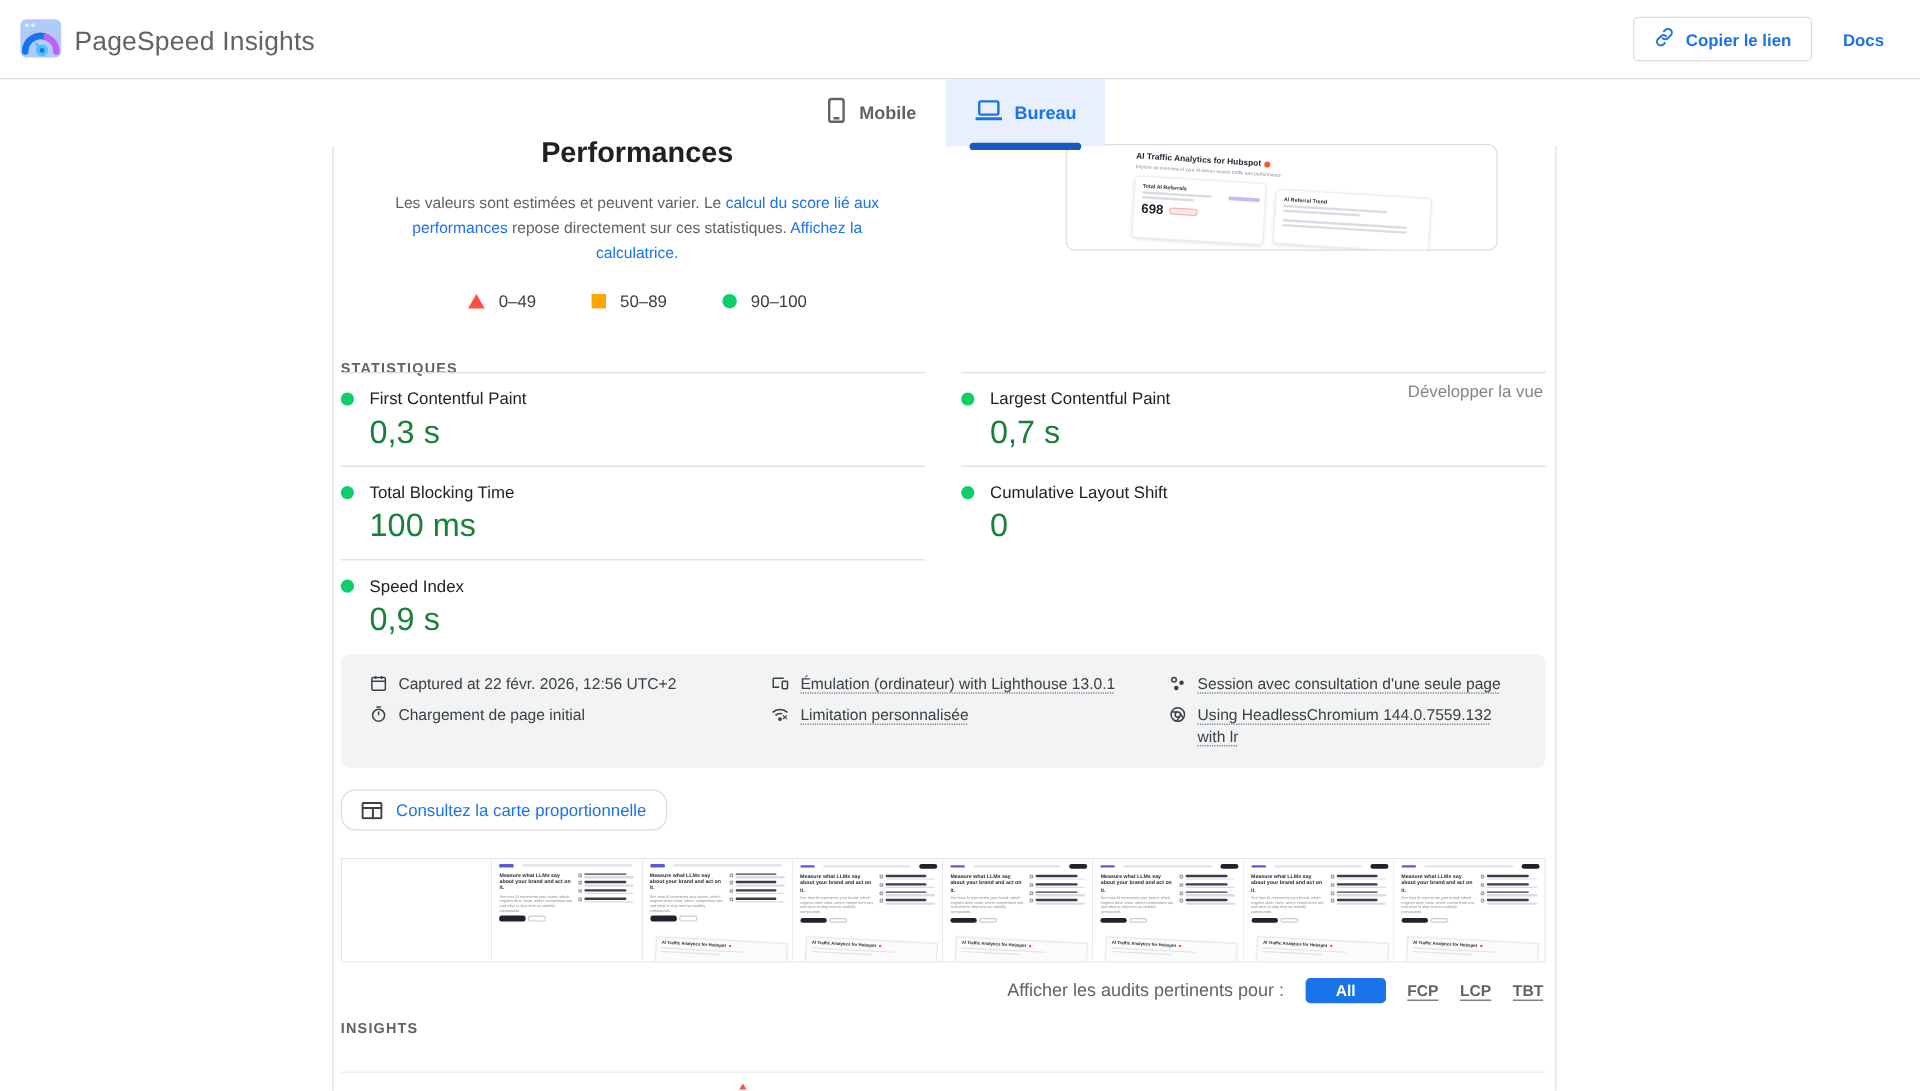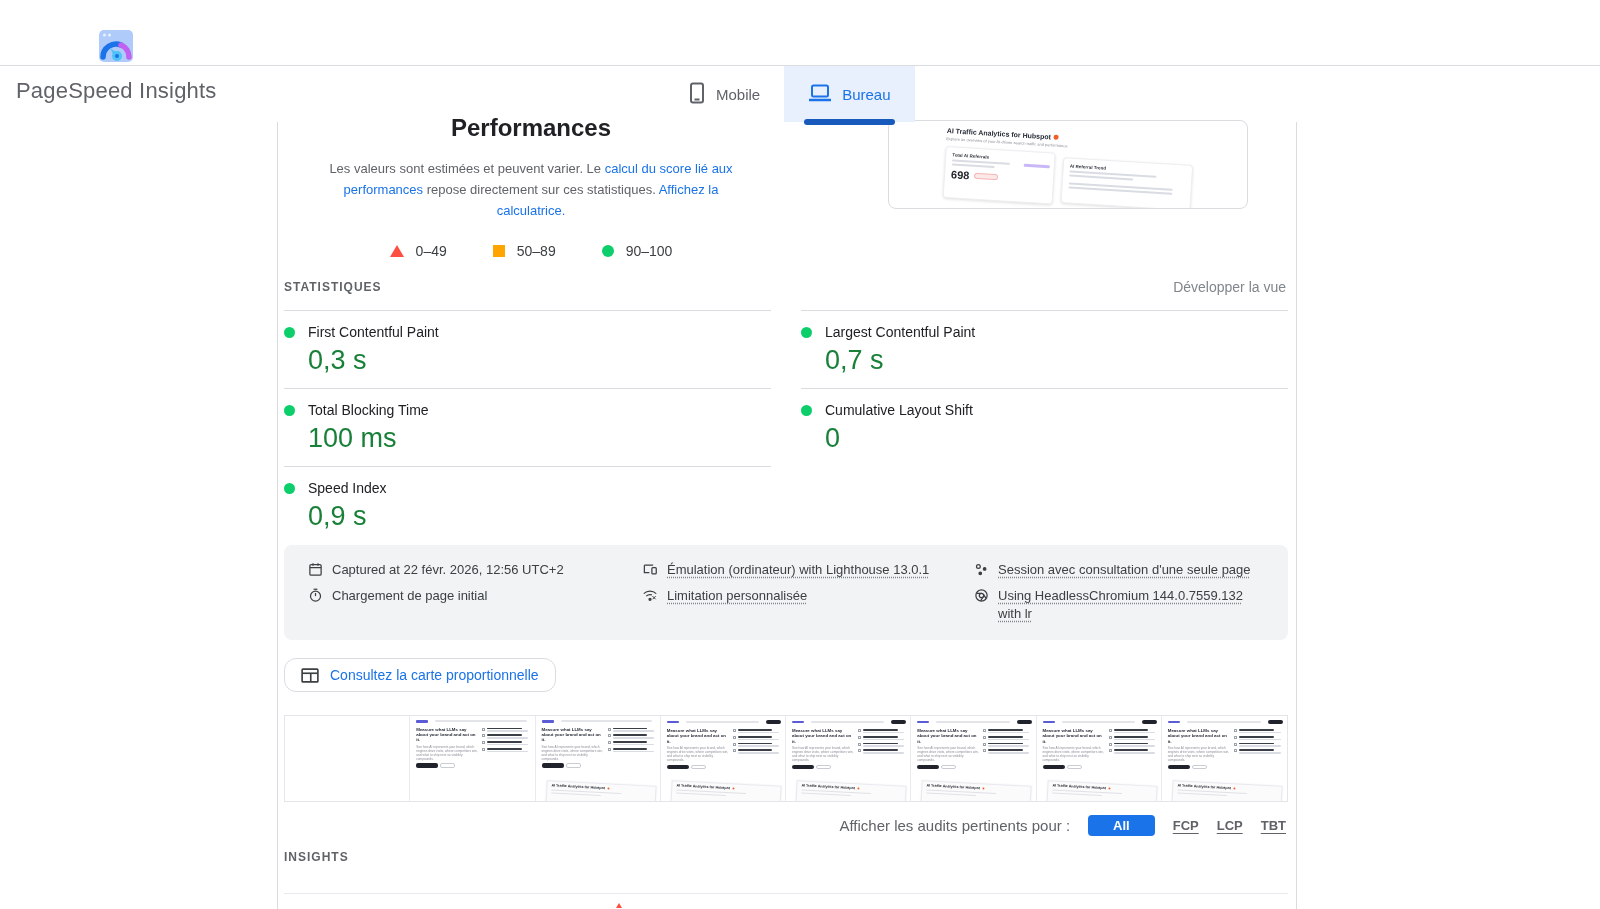--- a/index.html
+++ b/index.html
@@ -1,28 +1,28 @@
 <!DOCTYPE html>
 <html><head>
 <meta charset="utf-8">
 <style>
   * { margin:0; padding:0; box-sizing:border-box; }
   html,body { width:1600px; height:909px; background:#fff; font-family:"Liberation Sans", sans-serif; overflow:hidden; }
 
   
   .header { position:absolute; left:0; top:0; width:1600px; height:66px; background:#fff; border-bottom:1px solid #dadce0; z-index:5;}
-  .header-left { position:absolute; left:16px; top:28px; display:flex; align-items:center; gap:10px;flex-direction:column; }
+  .header-left { position:absolute; left:16px; top:14px; display:flex; align-items:center; gap:10px; }
   .app-title { font-size:22px; color:#5f6368; letter-spacing:.2px; }
   .header-right { position:absolute; right:30px; top:14px; display:flex; align-items:center; gap:26px; }
   .copy-btn { display:flex; align-items:center; gap:9px; height:37px; padding:0 16px; border:1px solid #dadce0; border-radius:4px; background:#fff; color:#1a73e8; font-size:14px; font-weight:bold; cursor:pointer; }
   .docs-link { color:#1a73e8; font-size:14px; font-weight:bold; text-decoration:none; cursor:pointer; }
 
   
   .tabs { position:absolute; left:664px; top:66px; display:flex; height:56px; z-index:4; }
-  .tab { display:flex; align-items:center; justify-content:center; gap:10px; padding:0 24px; font-size:15px; font-weight:normal; color:#5f6368; cursor:pointer; position:relative; }
+  .tab { display:flex; align-items:center; justify-content:center; gap:10px; padding:0 24px; font-size:15px; font-weight:bold; color:#5f6368; cursor:pointer; position:relative; }
   .tab.active { background:#e8f0fe; color:#1a73e8; }
   .tab.active .tab-underline { position:absolute; left:20px; right:20px; bottom:-3px; height:6px; background:#185abc; border-radius:4px; }
 
   
   .card { position:absolute; left:277px; top:122px; width:1020px; height:787px; background:#fff; border-left:1px solid #dadce0; border-right:1px solid #dadce0; }
 
   
   .perf { position:absolute; left:33px; top:-8px; width:440px; text-align:center; }
   .perf-title { font-size:24px; color:#202124; font-weight:bold; }
   .perf-desc { margin:16px auto 0; width:420px; font-size:13px; line-height:21px; color:#5f6368; }
@@ -46,21 +46,21 @@
   .ps-link { width:26px; height:3px; background:#c9b8f5; border-radius:1px; margin-top:-6px; margin-left:72px; }
   .ps-num-row { display:flex; align-items:center; gap:5px; margin-top:6px; }
   .ps-num { font-size:11px; font-weight:bold; color:#23262d; }
   .ps-badge { width:24px; height:6px; background:#fde8e8; border:0.5px solid #f3b6b6; border-radius:3px; }
   .ps-c2 { width:130px; height:46px; background:#fff; border:0.5px solid #eceef1; border-radius:4px; box-shadow:0 1px 3px rgba(0,0,0,.12); padding:5px 6px; margin-top:4px;}
   .ps-c2-label { font-size:4.5px; font-weight:bold; color:#30343c; }
 
   
   .stats-row { position:absolute; left:6px; right:10px; top:157px; display:flex; justify-content:space-between; align-items:center; }
   .stats-label { font-size:12px; letter-spacing:1px; color:#5f6368; font-weight:bold; }
-  .expand-link { font-size:14px; color:#80868b; cursor:pointer; }
+  .expand-link { font-size:14px; color:#80868b; cursor:pointer;margin-top:39px; }
 
   
   .metrics { position:absolute; left:6px; top:188px; width:1004px; display:grid; grid-template-columns:487px 487px; column-gap:30px; }
   .metric { border-top:1px solid #dadce0; padding:13px 0 17px 0; height:78px; }
   .metric-head { display:flex; align-items:center; gap:13px; }
   .metric-dot { width:11px; height:11px; border-radius:50%; background:#0cce6b; flex:none; }
   .metric-name { font-size:14px; color:#202124; }
   .metric-value { margin:5px 0 0 24px; font-size:27px; color:#188038; }
   .metric.empty { border-top:none; }
 
@@ -123,20 +123,32 @@
         <circle cx="11.5" cy="7" r="1.6" fill="#e8f0fe"></circle>
         <path d="M5 29 A 13 13 0 0 1 23 17" stroke="#1a73e8" stroke-width="5.5" fill="none" stroke-linecap="round"></path>
         <path d="M23 17 A 13 13 0 0 1 31 29" stroke="#c061f2" stroke-width="5.5" fill="none" stroke-linecap="round"></path>
         <path d="M12 20 L21 26 L17 30 Z" fill="#4fc3f7"></path>
         <circle cx="19" cy="28" r="5" fill="#4fc3f7"></circle>
         <circle cx="19" cy="28" r="2" fill="#1a73e8"></circle>
       </svg>
     </span>
     <span class="app-title">PageSpeed Insights</span>
   </div>
+  <div class="header-right">
+    <button class="copy-btn">
+      <span>
+        <svg width="18" height="18" viewBox="0 0 24 24" fill="none" stroke="#1a73e8" stroke-width="2.2" stroke-linecap="round">
+          <path d="M10 13a4 4 0 0 0 6 0l3-3a4 4 0 0 0-6-6l-1.5 1.5"></path>
+          <path d="M14 11a4 4 0 0 0-6 0l-3 3a4 4 0 0 0 6 6L12.5 18.5"></path>
+        </svg>
+      </span>
+      <span>Copier le lien</span>
+    </button>
+    <a class="docs-link">Docs</a>
+  </div>
 </div>
 
 <div class="tabs">
   <div class="tab">
     <span>
       <svg width="18" height="22" viewBox="0 0 18 22" fill="none" stroke="#5f6368" stroke-width="2">
         <rect x="3" y="1.5" width="12" height="19" rx="2"></rect>
         <line x1="6.5" y1="17.5" x2="11.5" y2="17.5"></line>
       </svg>
     </span>

